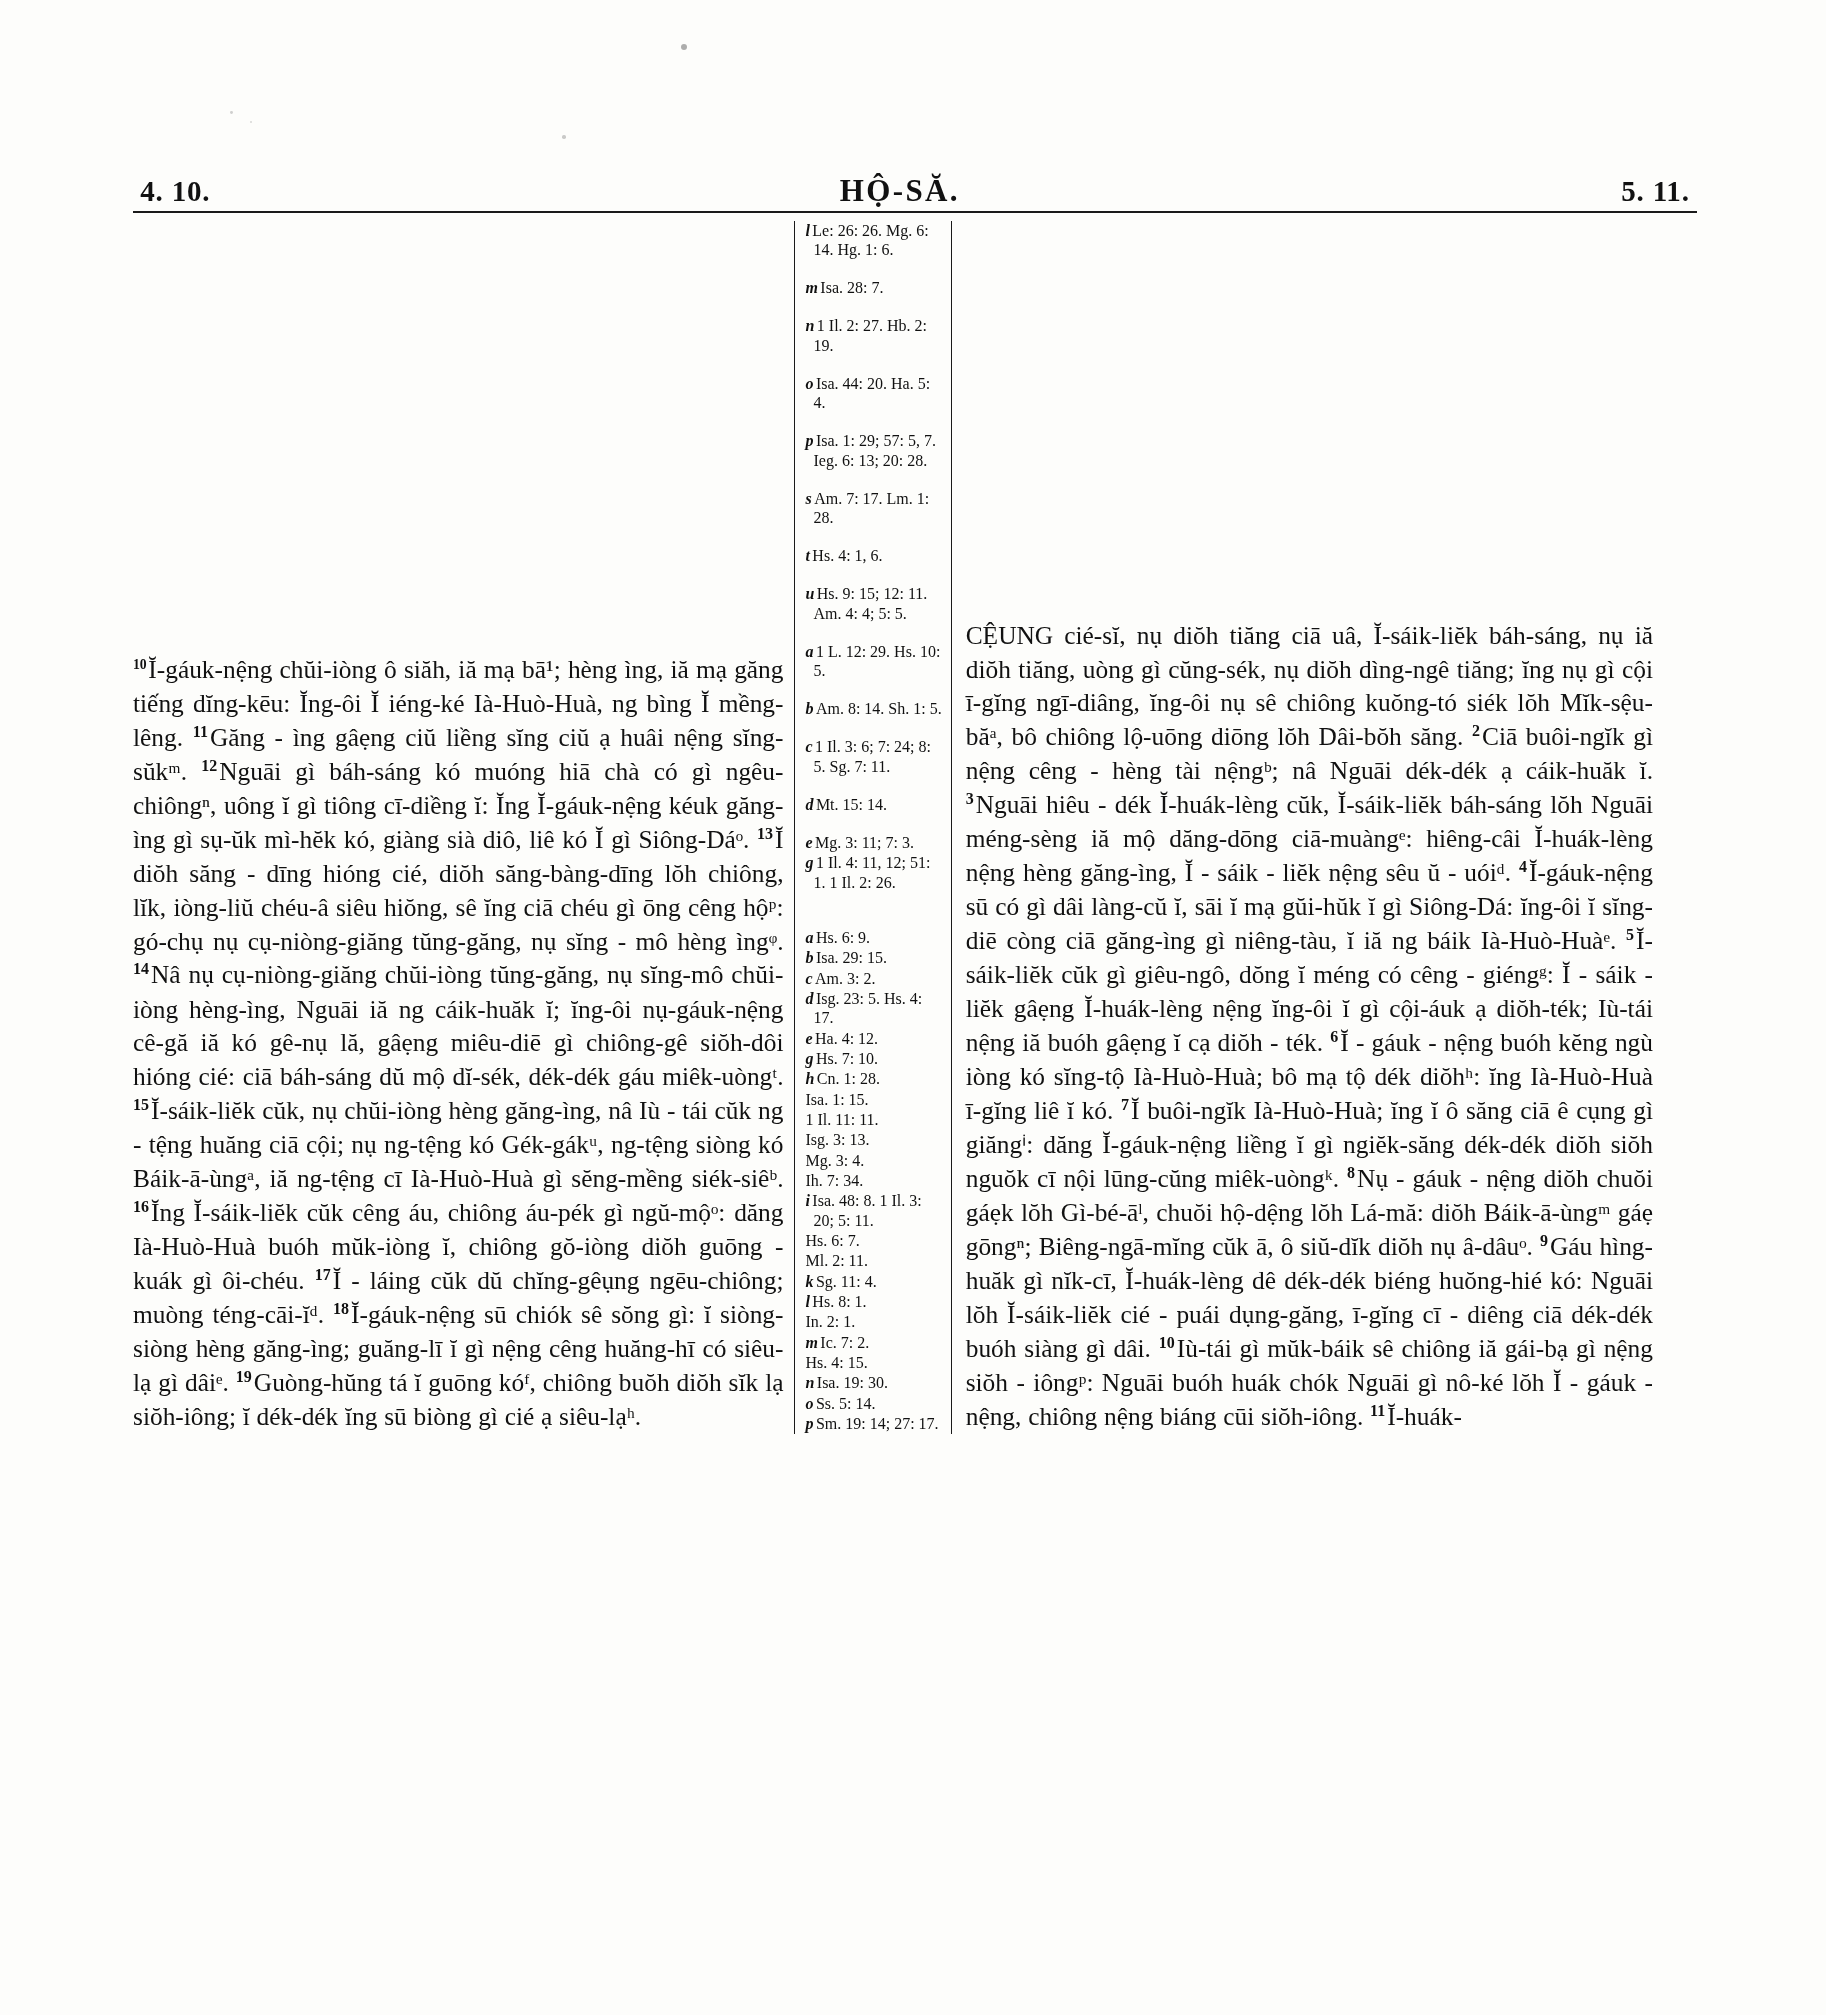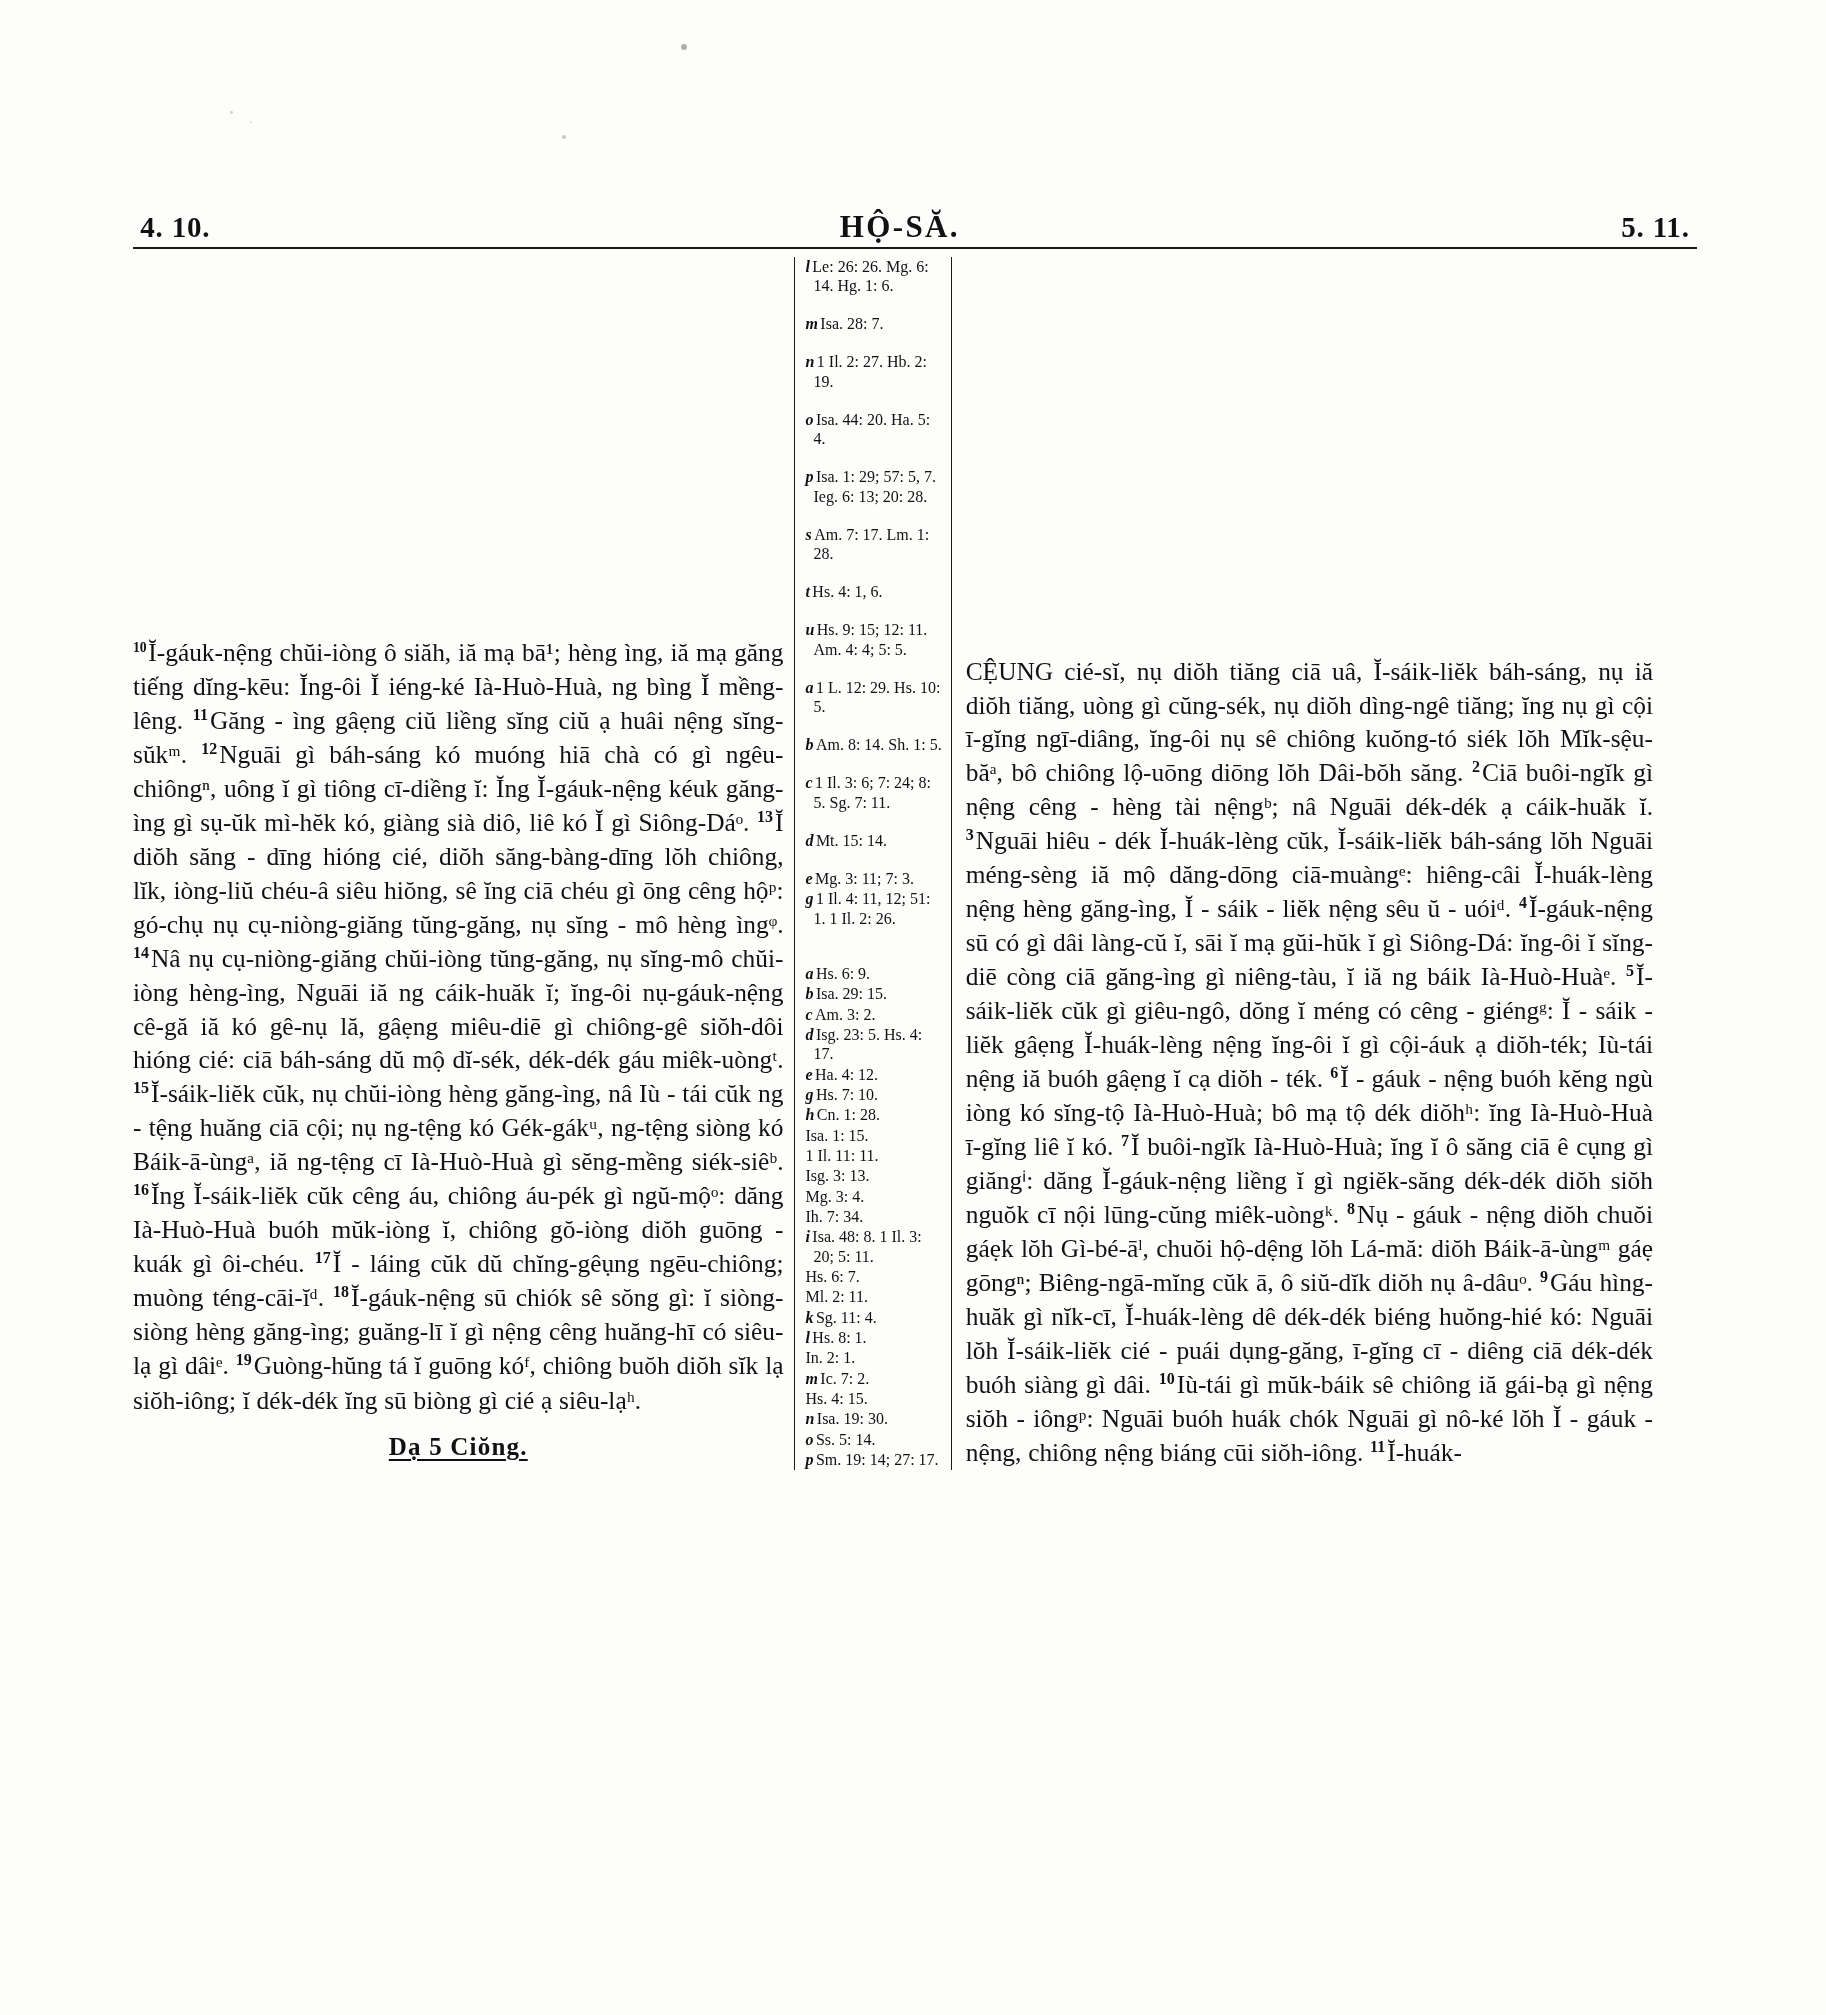--- a/index.html
+++ b/index.html
@@ -44,21 +44,20 @@
     font-size: 29px;
     letter-spacing: 0.8px;
     padding: 0 7.3px 2.4px 7.3px;
     gap: 28px;
   }
   .head .mid {
     font-size: 31px;
     letter-spacing: 2.4px;
     position: relative;
     left: -16px;
-    margin-top: 36px;
   }
   .rule {
     border-top: 2px solid #1a1a1a;
     margin: 0 0 0 0;
   }
 
   
   .cols {
     display: flex;
     align-items: flex-end;
@@ -174,21 +173,20 @@
             <span class="vn">13</span><span>Ĭ diŏh săng - dīng hióng cié, diŏh săng-bàng-dīng lŏh chiông, lĭk, iòng-liŭ chéu-â siêu hiŏng, sê ĭng ciā chéu gì ōng cêng hộᵖ: gó-chụ nụ cụ-niòng-giăng tŭng-găng, nụ sĭng - mô hèng ìngᵠ.</span>
             <span class="vn">14</span><span>Nâ nụ cụ-niòng-giăng chŭi-iòng tŭng-găng, nụ sĭng-mô chŭi-iòng hèng-ìng, Nguāi iă ng cáik-huăk ĭ; ĭng-ôi nụ-gáuk-nệng cê-gă iă kó gê-nụ lă, gâẹng miêu-diē gì chiông-gê siŏh-dôi hióng cié: ciā báh-sáng dŭ mộ dĭ-sék, dék-dék gáu miêk-uòngᵗ.</span>
             <span class="vn">15</span><span>Ĭ-sáik-liĕk cŭk, nụ chŭi-iòng hèng găng-ìng, nâ Iù - tái cŭk ng - tệng huăng ciā cội; nụ ng-tệng kó Gék-gákᵘ, ng-tệng siòng kó Báik-ā-ùngᵃ, iă ng-tệng cī Ià-Huò-Huà gì sĕng-mềng siék-siêᵇ.</span>
             <span class="vn">16</span><span>Ĭng Ĭ-sáik-liĕk cŭk cêng áu, chiông áu-pék gì ngŭ-mộᵒ: dăng Ià-Huò-Huà buóh mŭk-iòng ĭ, chiông gŏ-iòng diŏh guōng - kuák gì ôi-chéu.</span>
             <span class="vn">17</span><span>Ĭ - láing cŭk dŭ chĭng-gêụng ngēu-chiông; muòng téng-cāi-ĭᵈ.</span>
             <span class="vn">18</span><span>Ĭ-gáuk-nệng sū chiók sê sŏng gì: ĭ siòng-siòng hèng găng-ìng; guăng-lī ĭ gì nệng cêng huăng-hī có siêu-lạ gì dâiᵉ.</span>
             <span class="vn">19</span><span>Guòng-hŭng tá ĭ guōng kóᶠ, chiông buŏh diŏh sĭk lạ siŏh-iông; ĭ dék-dék ĭng sū biòng gì cié ạ siêu-lạʰ.</span>
           </p>
         </div>
 
-        <div class="sect-head">Dạ 5 Ciŏng.</div>
       </div>
 
       <div class="col-refs">
 
         <div class="ref"><span class="lt">l</span><span>Le: 26: 26. Mg. 6: 14. Hg. 1: 6.</span></div>
         <div class="refgap"></div>
 
         <div class="ref"><span class="lt">m</span><span>Isa. 28: 7.</span></div>
         <div class="refgap"></div>
 

